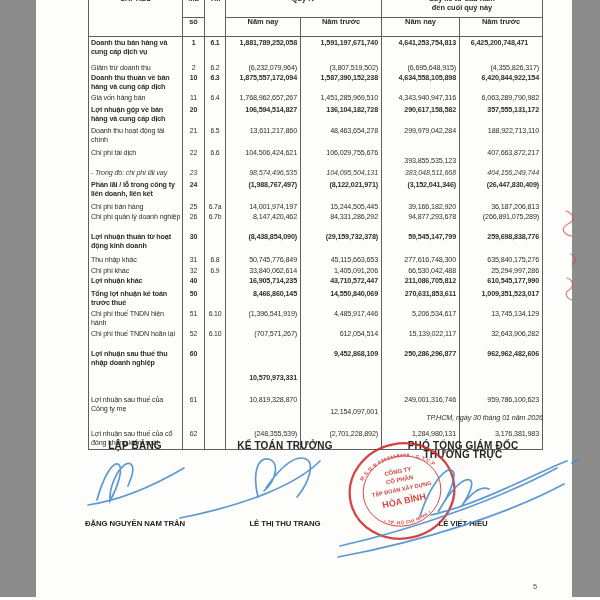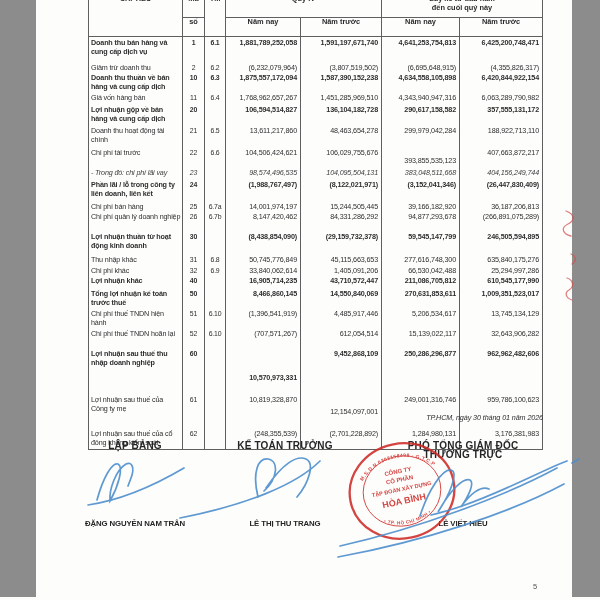--- a/index.html
+++ b/index.html
@@ -99,21 +99,21 @@
         <td class="num">
           <div class="cw" style="height: 25px;">1,881,789,252,058</div>
         </td>
         <td class="num">
           <div class="cw" style="height: 25px;">1,591,197,671,740</div>
         </td>
         <td class="num">
           <div class="cw" style="height: 25px;">4,641,253,754,813</div>
         </td>
         <td class="num">
-          <div class="cw" style="height: 25px;">6,425,200,748,471</div>
+          <div class="cw" style="height: 25px; text-align: center;">6,425,200,748,471</div>
         </td>
       </tr>
       <tr>
         <td class="label">
           <div class="cw" style="height: 10px;">Giảm trừ doanh thu</div>
         </td>
         <td class="code">
           <div class="cw" style="height: 10px;">2</div>
         </td>
         <td class="note">
@@ -219,21 +219,21 @@
         </td>
         <td class="num">
           <div class="cw" style="height: 22px;">299,979,042,284</div>
         </td>
         <td class="num">
           <div class="cw" style="height: 22px;">188,922,713,110</div>
         </td>
       </tr>
       <tr>
         <td class="label">
-          <div class="cw" style="height: 12px;">Chi phí tài trước</div>
+          <div class="cw" style="height: 12px;">Chi phí tài dịch</div>
         </td>
         <td class="code">
           <div class="cw" style="height: 12px;">22</div>
         </td>
         <td class="note">
           <div class="cw" style="height: 12px;">6.6</div>
         </td>
         <td class="num">
           <div class="cw" style="height: 12px;">104,506,424,621</div>
         </td>
@@ -352,21 +352,21 @@
         <td class="num">
           <div class="cw" style="height: 23px;">(8,438,854,090)</div>
         </td>
         <td class="num">
           <div class="cw" style="height: 23px;">(29,159,732,378)</div>
         </td>
         <td class="num">
           <div class="cw" style="height: 23px;">59,545,147,799</div>
         </td>
         <td class="num">
-          <div class="cw" style="height: 23px;">246,505,594,895</div>
+          <div class="cw" style="height: 23px;">259,698,838,776</div>
         </td>
       </tr>
       <tr>
         <td class="label">
           <div class="cw" style="height: 11px;">Thu nhập khác</div>
         </td>
         <td class="code">
           <div class="cw" style="height: 11px;">31</div>
         </td>
         <td class="note">

